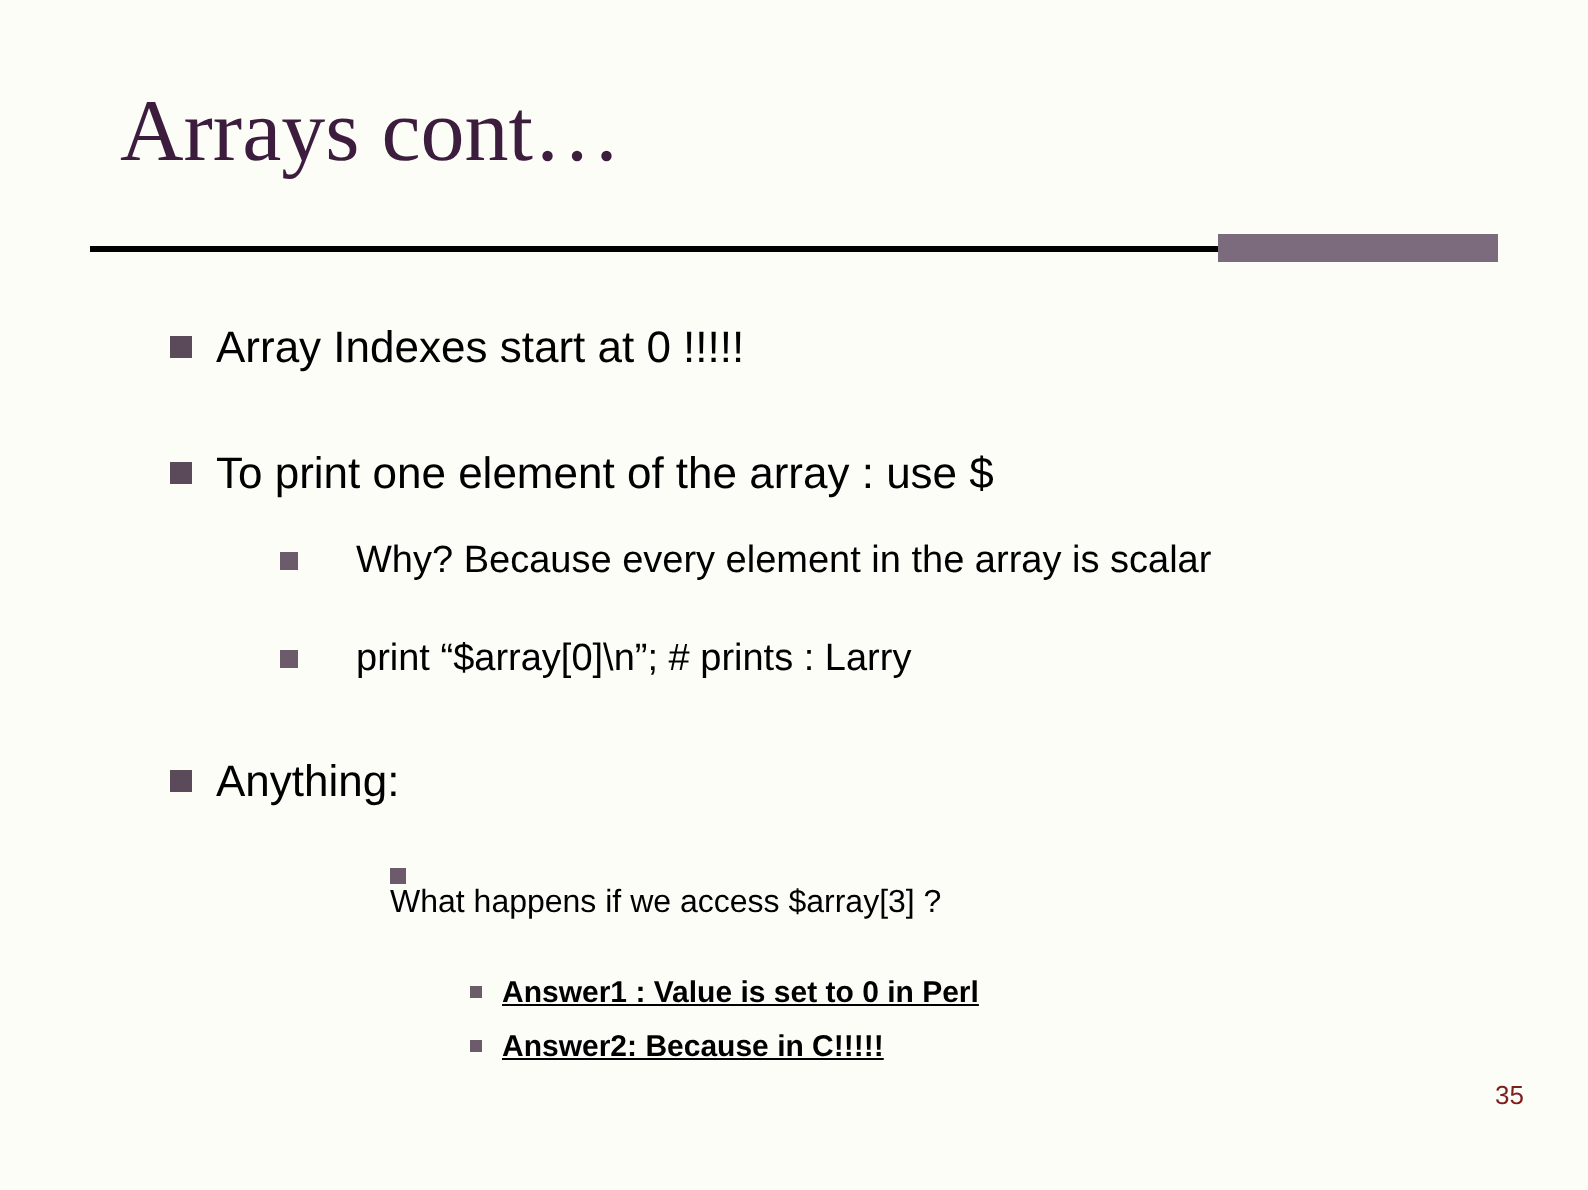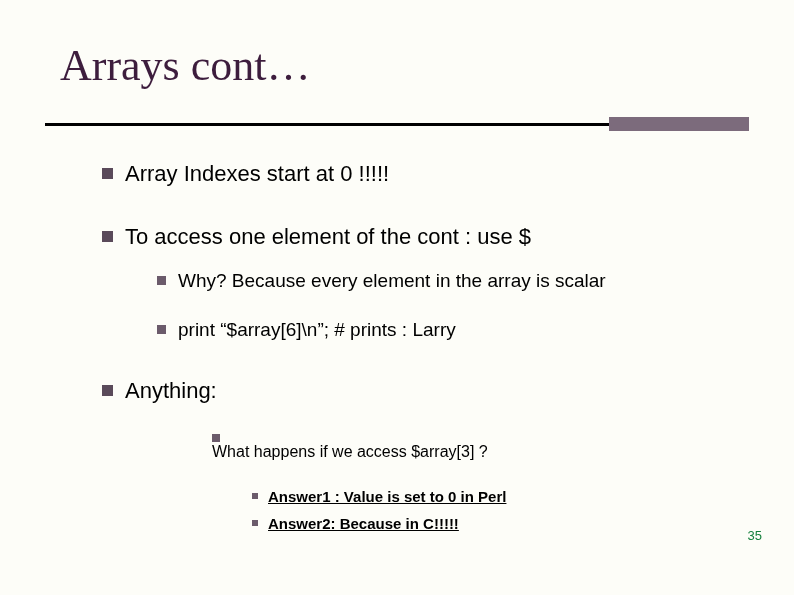--- a/index.html
+++ b/index.html
@@ -46,36 +46,37 @@
   .rule-accent {
     position: absolute;
     right: 0;
     top: 0;
     width: 140px;
     height: 14px;
     background: #7c6b7c;
   }
   .content {
     position: absolute;
-    left: 102px;
+    left: 85px;
     top: 160px;
     width: 640px;
   }
   .b1 {
     display: flex;
     align-items: flex-start;
     font-size: 22px;
     line-height: 1.3;
   }
   .b2 {
     display: flex;
     align-items: flex-start;
     font-size: 19px;
     line-height: 1.3;
     margin-left: 55px;
+    gap: 17px;
   }
   .b3 {
     display: flex;
     align-items: flex-start;
     font-size: 16px;
     line-height: 1.3;
     margin-left: 110px;
     flex-direction: column;
   }
   .b4 {
@@ -95,23 +96,23 @@
   .sq2 { width: 9px;  height: 9px;  background: #6b5b6b; margin-top: 7px; }
   .sq3 { width: 8px;  height: 8px;  background: #6b5b6b; margin-top: 5px; }
   .sq4 { width: 6px;  height: 6px;  background: #6b5b6b; margin-top: 6px; margin-right: 10px; }
   .gap-l  { height: 34px; }
   .gap-m  { height: 24px; }
   .gap-s  { height: 18px; }
   .gap-xs { height: 8px; }
   .pagenum {
     position: absolute;
     right: 32px;
-    bottom: 52px;
+    bottom: 40px;
     font-size: 13px;
-    color: #15803d;
+    color: #7f1d1d;
   }
 </style>
 </head>
 <body>
 
 <div class="slide">
 
   <div class="title">Arrays cont…</div>
 
   <div class="rule-wrap">
@@ -123,35 +124,35 @@
 
     <div class="b1">
       <span class="sq sq1"></span>
       <span>Array Indexes start at 0 !!!!!</span>
     </div>
 
     <div class="gap-l"></div>
 
     <div class="b1">
       <span class="sq sq1"></span>
-      <span>To access one element of the cont : use $</span>
+      <span>To print one element of the array : use $</span>
     </div>
 
     <div class="gap-s"></div>
 
     <div class="b2">
       <span class="sq sq2"></span>
       <span>Why? Because every element in the array is scalar</span>
     </div>
 
     <div class="gap-m"></div>
 
     <div class="b2">
       <span class="sq sq2"></span>
-      <span>print “$array[6]\n”;  #  prints : Larry</span>
+      <span>print “$array[0]\n”;  #  prints : Larry</span>
     </div>
 
     <div class="gap-l"></div>
 
     <div class="b1">
       <span class="sq sq1"></span>
       <span>Anything:</span>
     </div>
 
     <div class="gap-m"></div>

